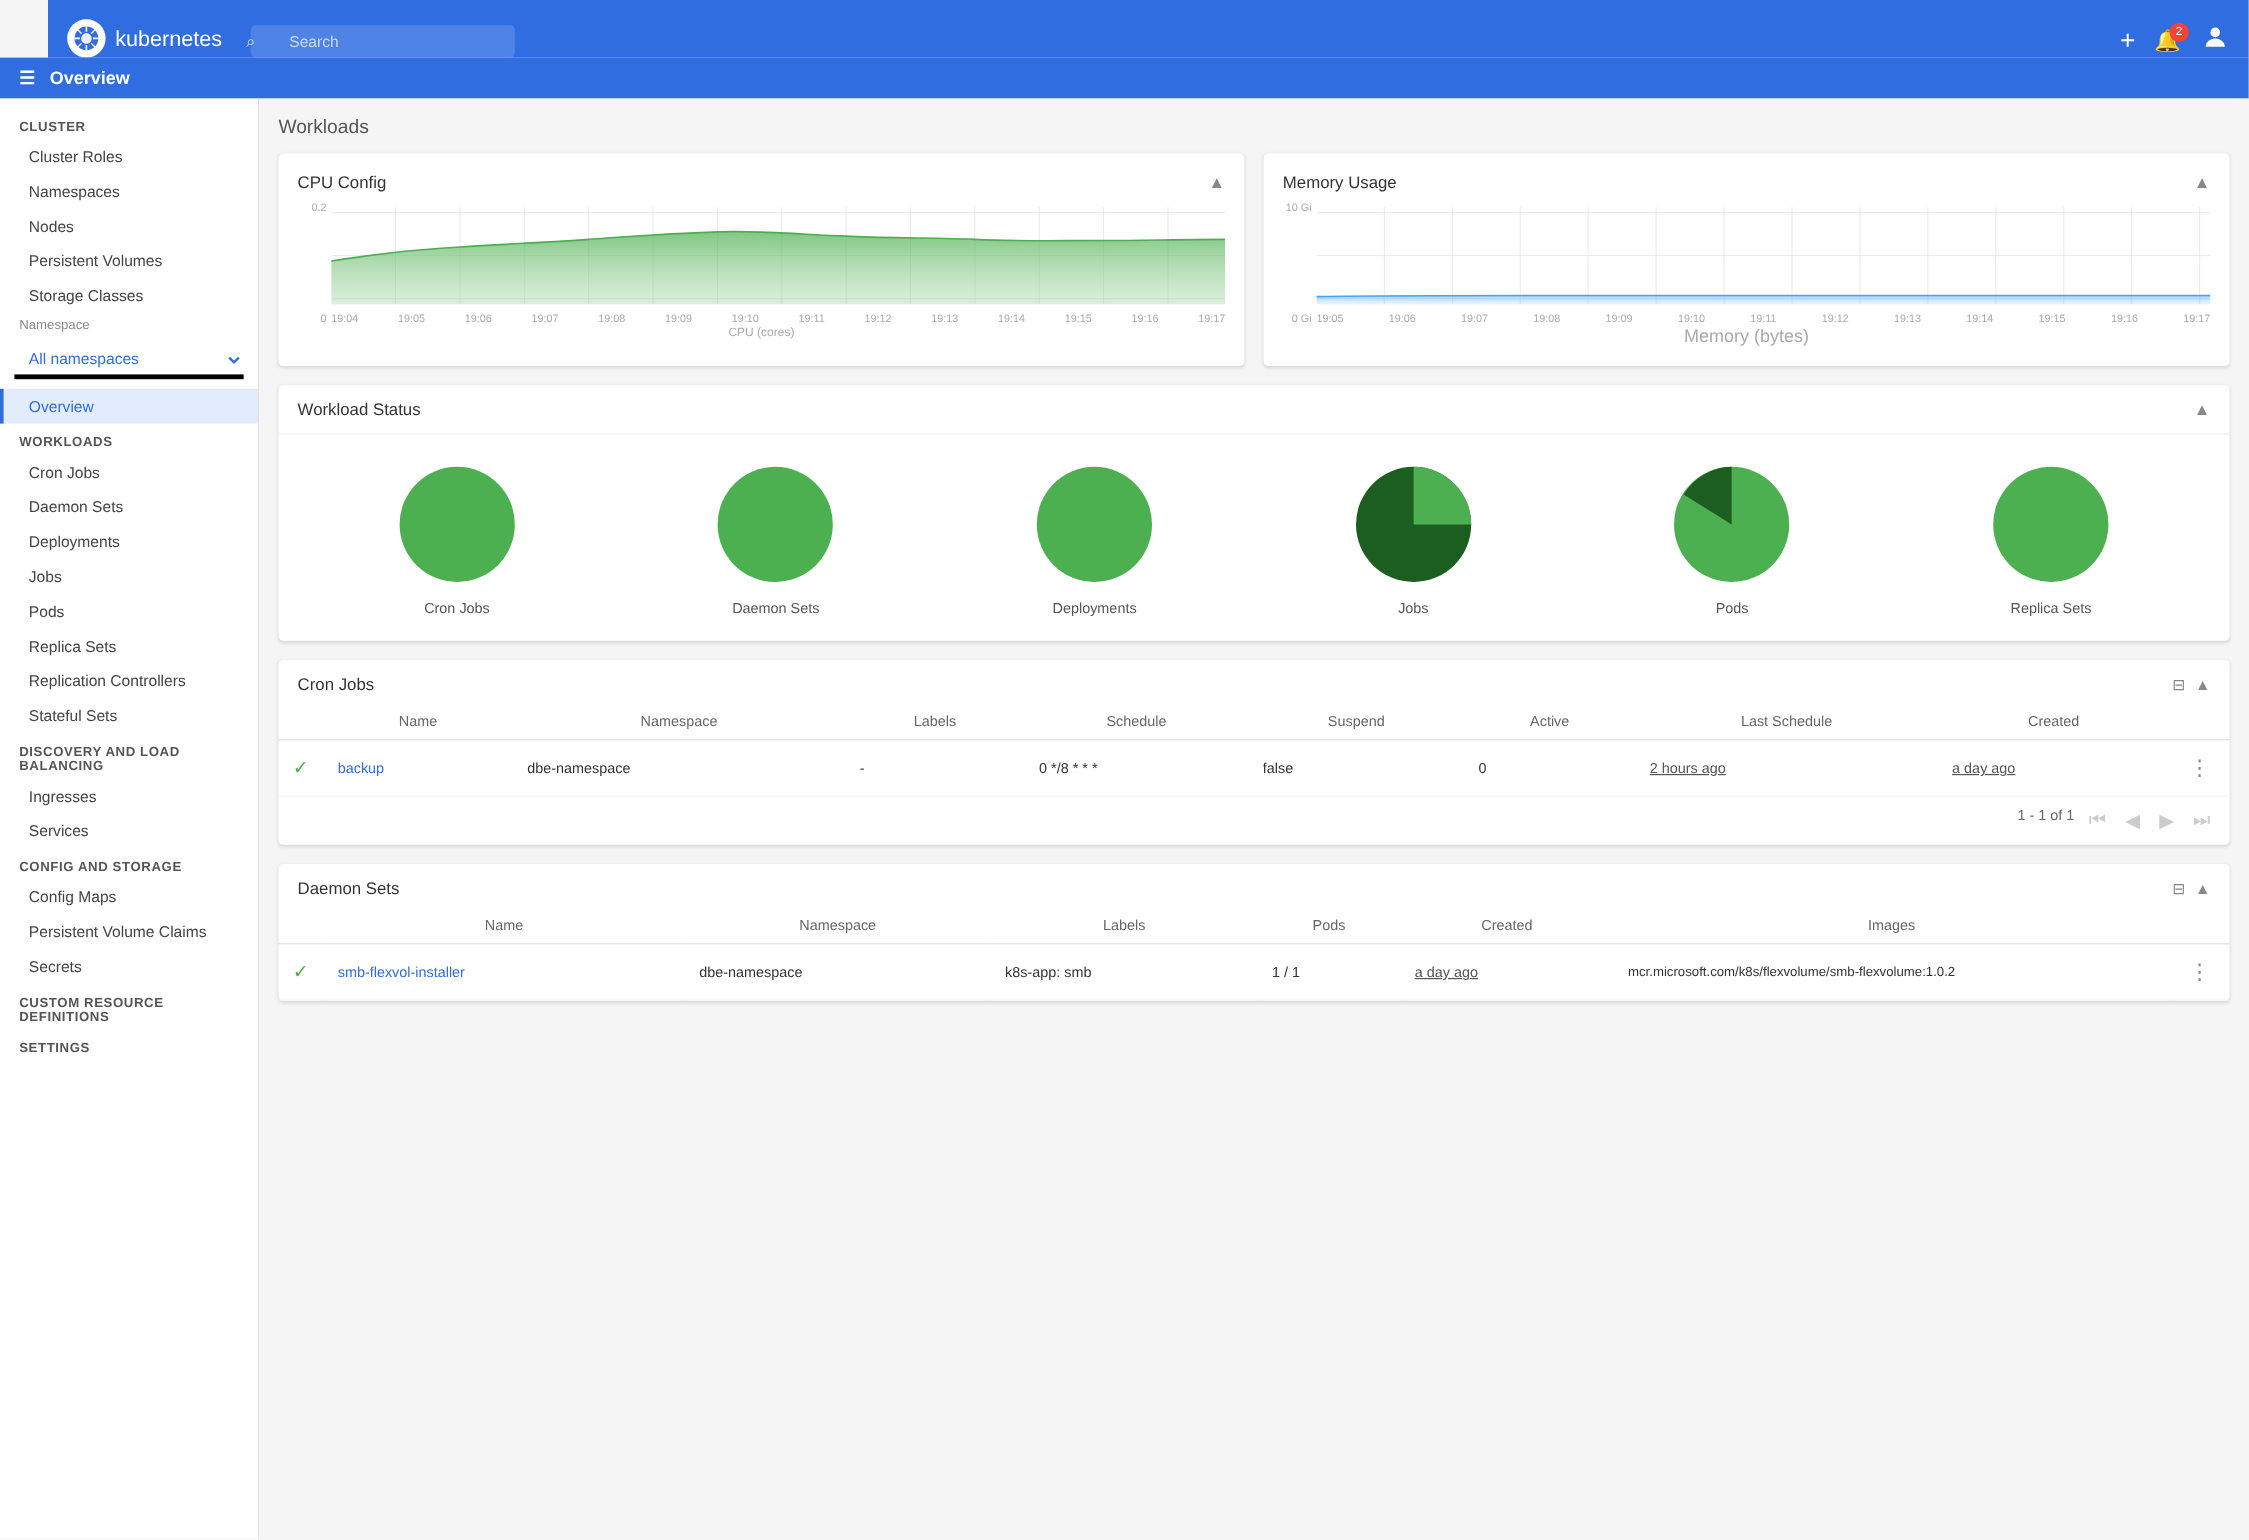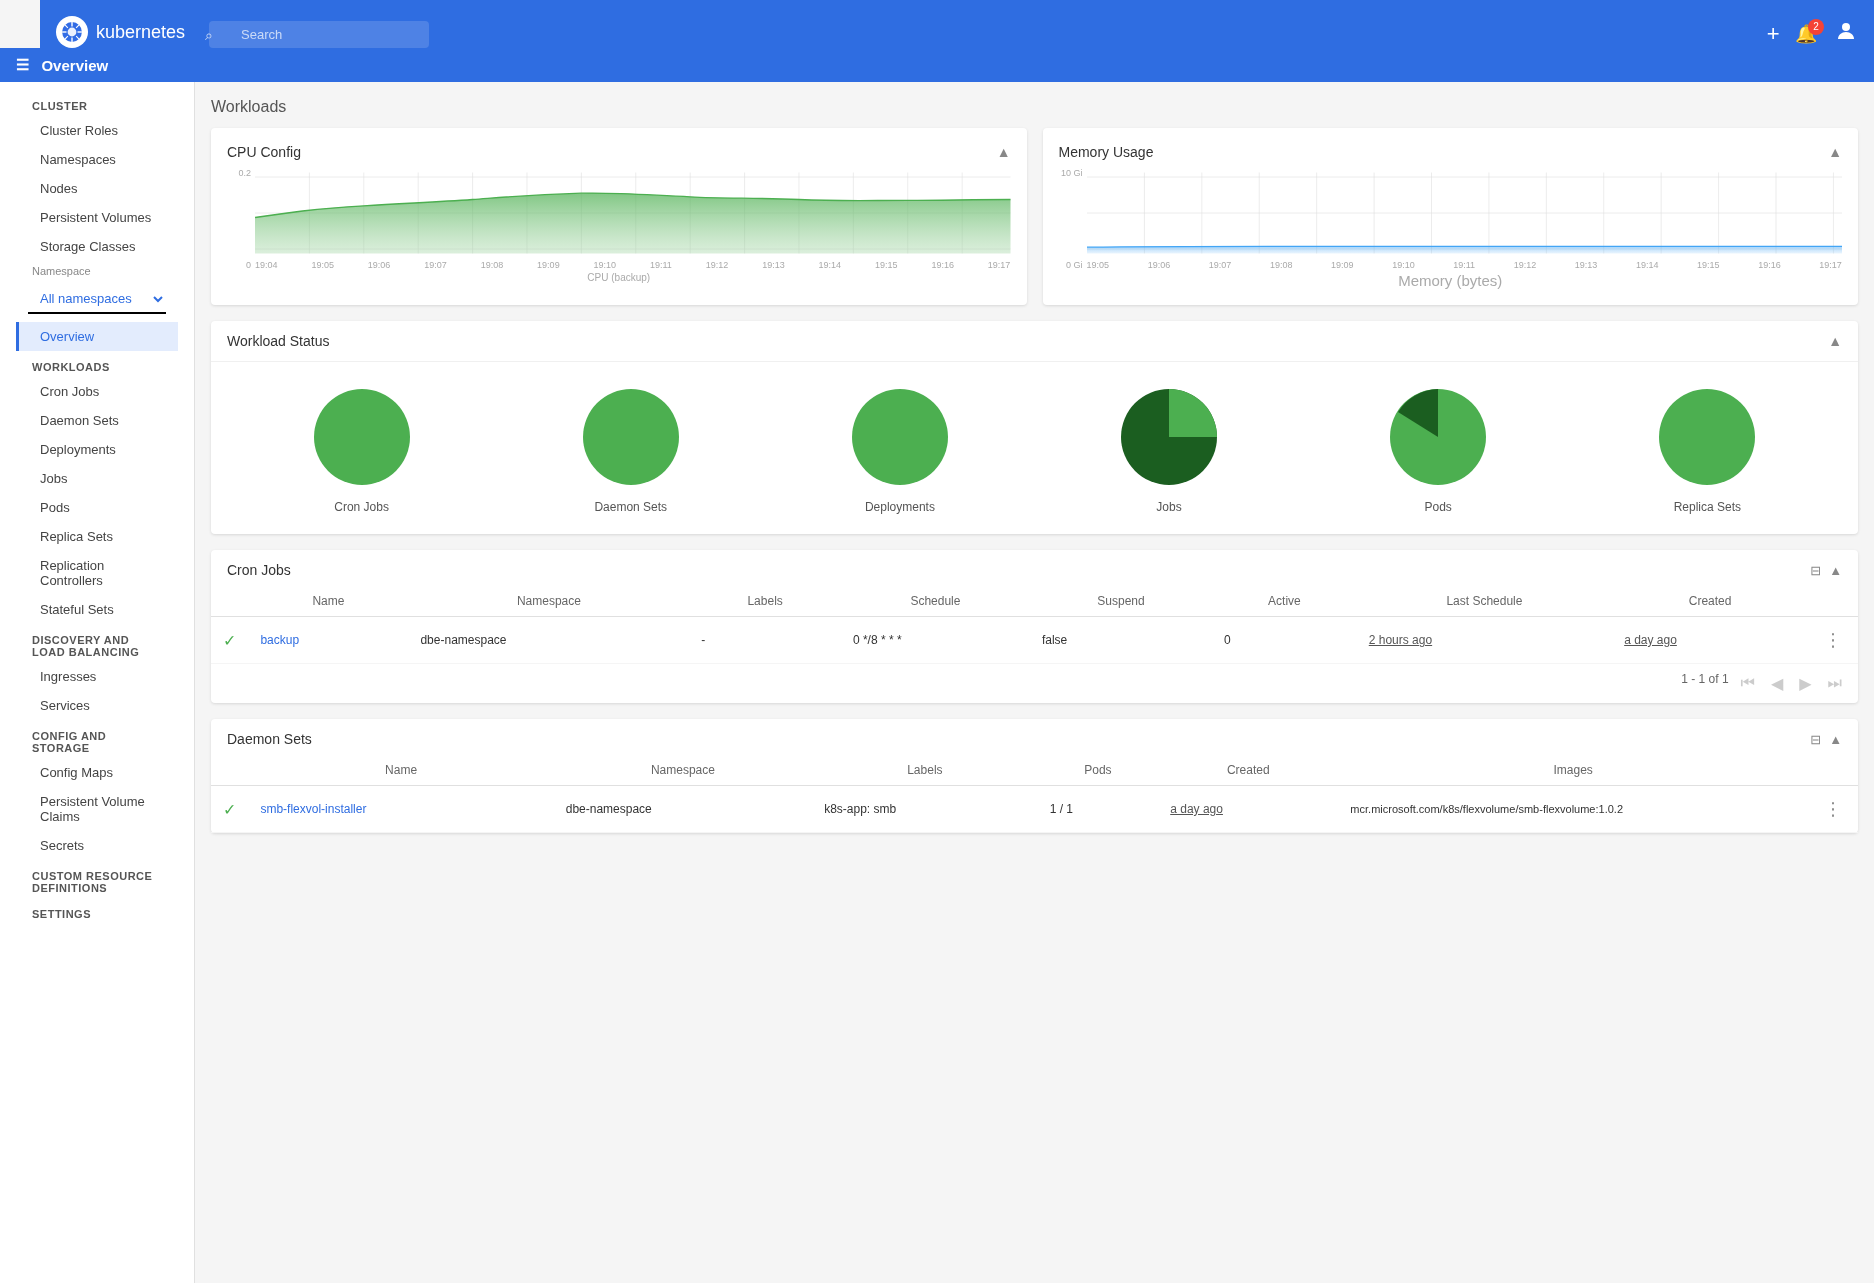--- a/index.html
+++ b/index.html
@@ -82,26 +82,26 @@
 
     
     .main-layout {
       display: flex;
       flex: 1;
       overflow: hidden;
     }
 
     
     .sidebar {
-      width: 195px;
+      width: 216px;
       flex-shrink: 0;
       background: white;
       border-right: 1px solid #e0e0e0;
       overflow-y: auto;
-      padding: 8px 16px;
+      padding: 8px 0;
     }
     .sidebar-section-title {
       padding: 10px 16px 4px;
       font-size: 11px;
       font-weight: 600;
       color: #555;
       text-transform: uppercase;
       letter-spacing: 0.5px;
     }
     .sidebar-item {
@@ -115,21 +115,21 @@
       color: #2f6de1;
       font-weight: 500;
       border-left: 3px solid #2f6de1;
       padding-left: 21px;
     }
     .namespace-select {
       margin: 8px 12px;
       width: calc(100% - 24px);
       padding: 5px 8px;
       border: none;
-      border-bottom: 2px solid #000000;
+      border-bottom: 4px solid #000000;
       background: transparent;
       font-size: 13px;
       color: #2f6de1;
       outline: none;
       cursor: pointer;
     }
     .namespace-label {
       padding: 4px 16px 0;
       font-size: 11px;
       color: #888;
@@ -372,21 +372,21 @@
               <span>19:11</span>
               <span>19:12</span>
               <span>19:13</span>
               <span>19:14</span>
               <span>19:15</span>
               <span>19:16</span>
               <span>19:17</span>
             </div>
           </div>
         </div>
-        <div style="font-size:10px;color:#aaa;text-align:center;margin-top:2px;">CPU (backup)</div>
+        <div style="font-size:10px;color:#aaa;text-align:center;margin-top:2px;">CPU (cores)</div>
       </div>
 
       <div class="chart-card">
         <div class="chart-title">
           <span>Memory Usage</span>
           <span style="color:#888;cursor:pointer;">▲</span>
         </div>
         <div style="display:flex;align-items:stretch;">
           <div class="y-labels">
             <span>10 Gi</span>

